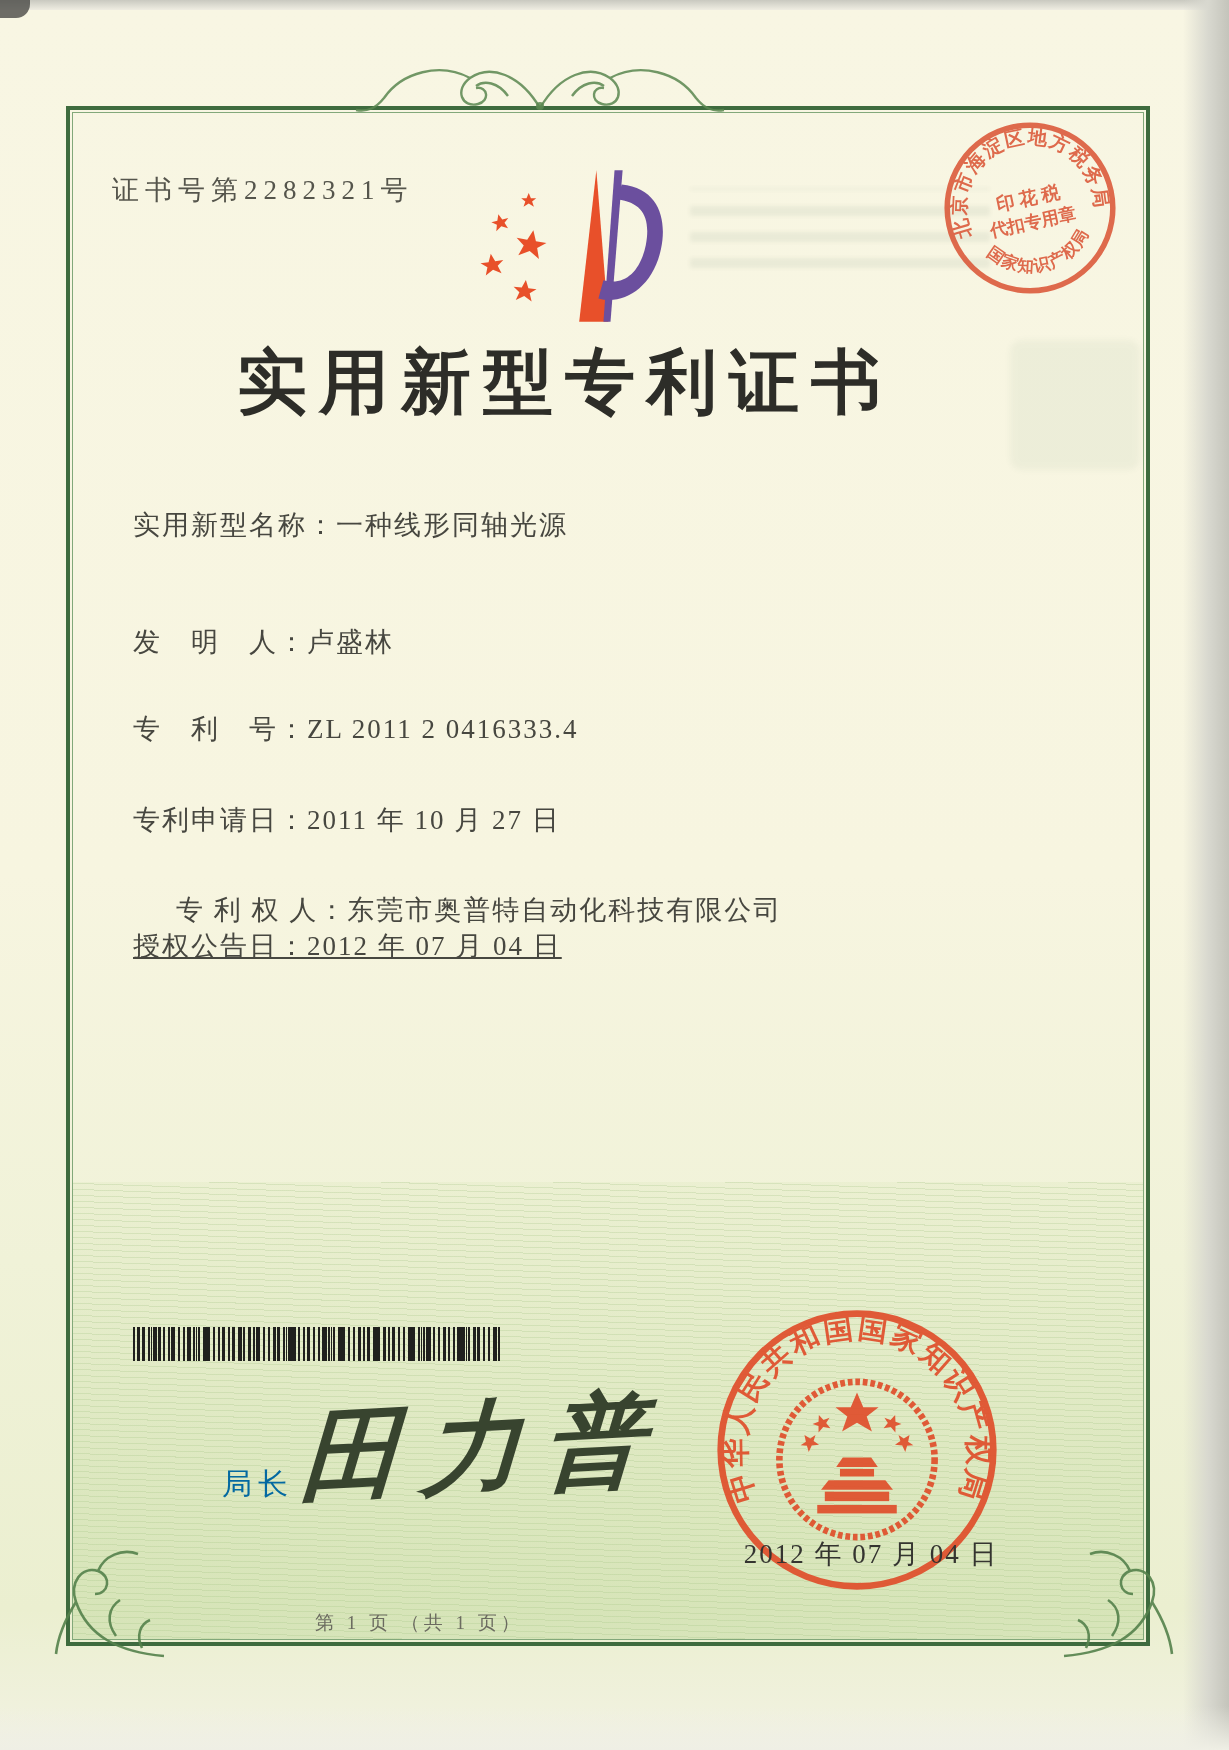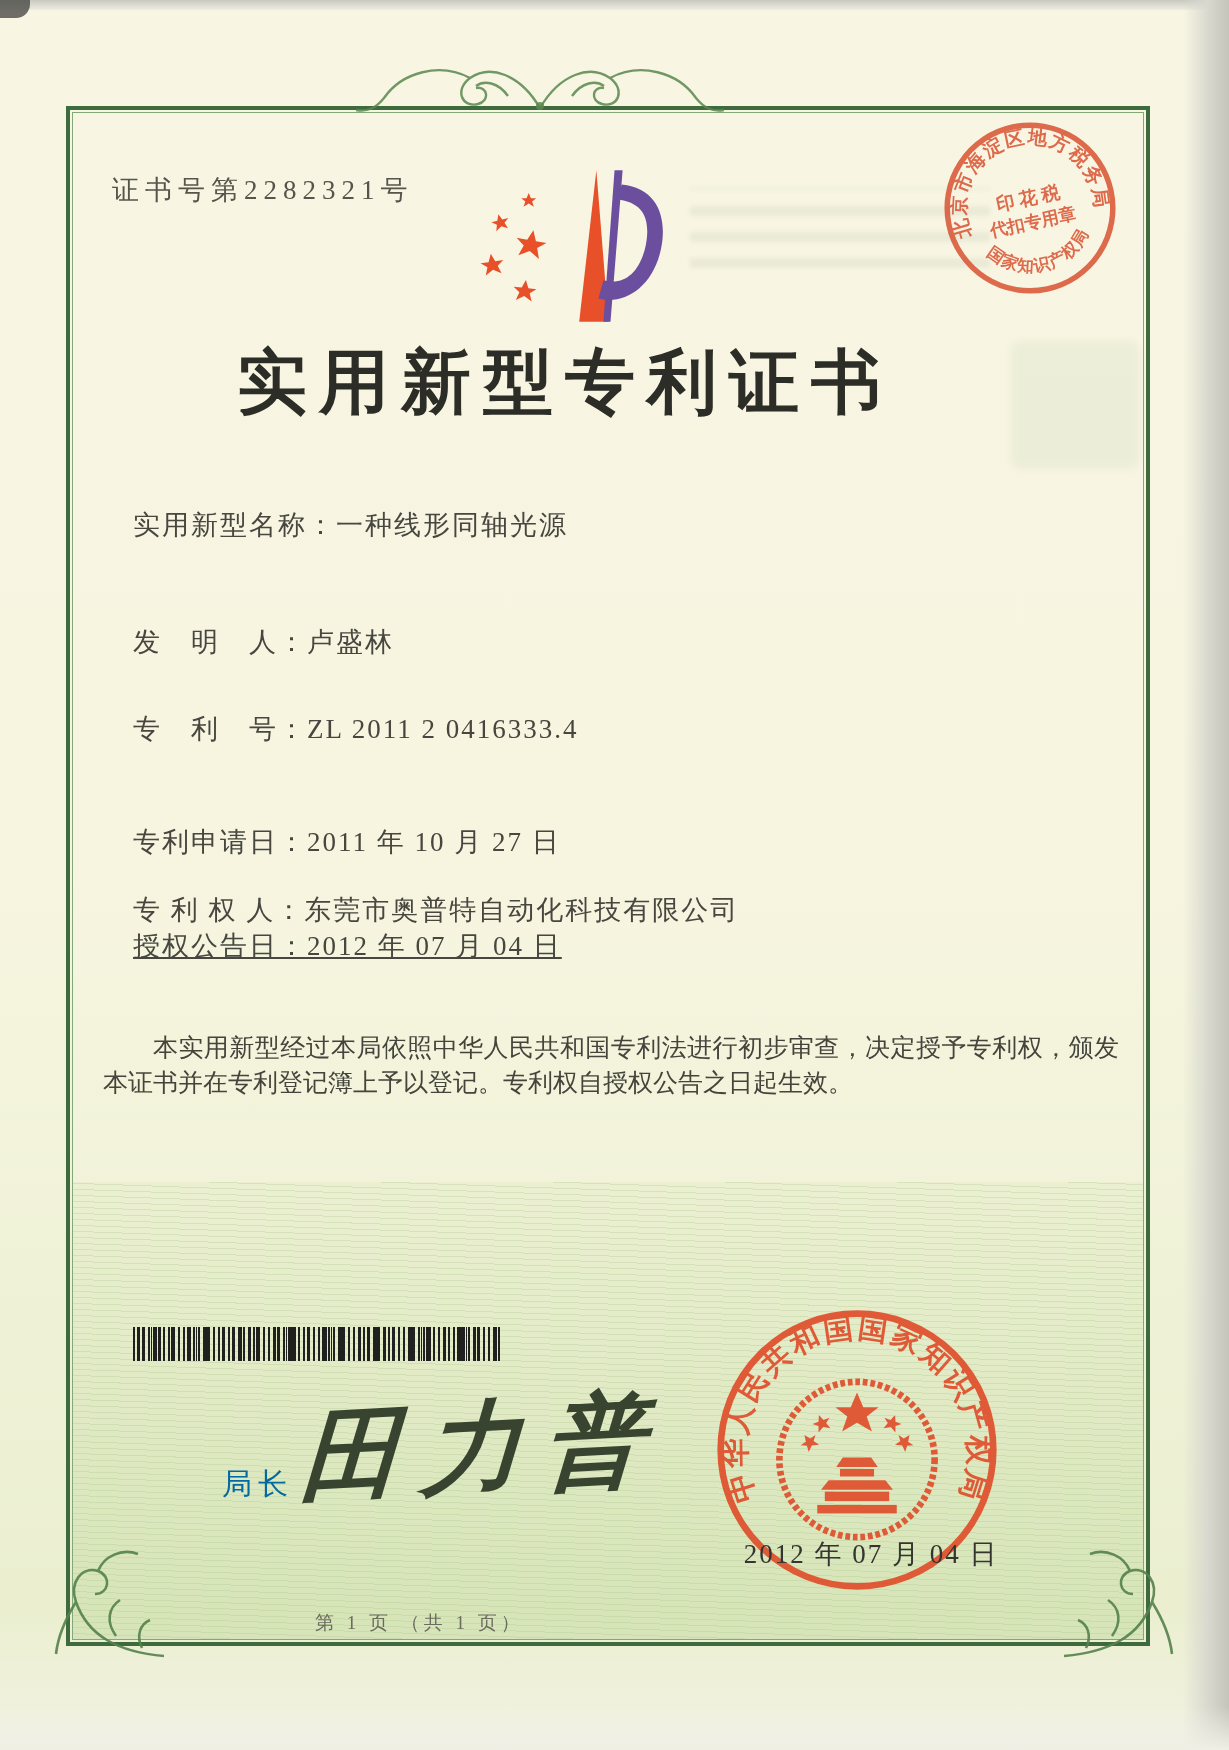--- a/index.html
+++ b/index.html
@@ -28,21 +28,21 @@
   .cert-no{position:absolute;left:112px;top:172px;font-size:27px;color:#55554c;letter-spacing:6px;}
 
   .logo{position:absolute;left:452px;top:160px;width:212px;height:162px;}
 
   .tax-stamp{position:absolute;left:938px;top:116px;width:184px;height:184px;opacity:.82;transform:rotate(-12deg);}
 
   .title{position:absolute;left:35px;top:336px;width:1060px;text-align:center;
          font-size:70px;font-weight:700;letter-spacing:12px;color:#2d2d28;}
 
   .field{position:absolute;left:133px;font-size:27px;color:#474740;letter-spacing:2px;white-space:nowrap;z-index:2;}
-  .f0{top:507px;} .f1{top:624px;} .f2{top:711px;} .f3{top:824px;} .f4{top:892px;} .f5{top:928px;text-decoration:underline;}
+  .f0{top:507px;} .f1{top:624px;} .f2{top:711px;} .f3{top:802px;} .f4{top:892px;margin-left:43px;} .f5{top:928px;text-decoration:underline;}
 
   .bodytext{position:absolute;left:103px;top:1030px;width:1016px;z-index:2;
             font-size:25px;line-height:35px;color:#44443c;text-align:justify;}
   .bodytext p{margin:0;text-indent:2em;}
 
   .barcode{position:absolute;left:133px;top:1327px;width:368px;height:34px;z-index:2;
      background:
        repeating-linear-gradient(90deg,#20201e 0 2px,rgba(0,0,0,0) 2px 5px),
        repeating-linear-gradient(90deg,#20201e 0 1px,rgba(0,0,0,0) 1px 9px),
        repeating-linear-gradient(90deg,rgba(0,0,0,0) 0 4px,#20201e 4px 7px,rgba(0,0,0,0) 7px 17px);}
@@ -144,21 +144,20 @@
 <div class="title">实用新型专利证书</div>
 
 <div class="field f0"><span>实用新型名称：</span><span>一种线形同轴光源</span></div>
 <div class="field f1"><span>发　明　人：</span><span>卢盛林</span></div>
 <div class="field f2"><span>专　利　号：</span><span>ZL 2011 2 0416333.4</span></div>
 <div class="field f3"><span>专利申请日：</span><span>2011 年 10 月 27 日</span></div>
 <div class="field f4"><span>专 利 权 人：</span><span>东莞市奥普特自动化科技有限公司</span></div>
 <div class="field f5"><span>授权公告日：</span><span>2012 年 07 月 04 日</span></div>
 
 <div class="bodytext">
-  <p>本实用新型经过本局依照中华人民共和国专利法进行初步审查，决定授予专利权，颁发本证书并在专利登记簿上予以登记。专利权自授权公告之日起生效。</p>
 </div>
 
 <div class="barcode"></div>
 
 <div class="chief-label">局长</div>
 <div class="signature">田力普</div>
 
 <svg class="seal" viewBox="0 0 300 300">
   <defs>
     <path id="sealRing" d="M 53.4,217.7 A 118,118 0 1 1 246.6,217.7"></path>

